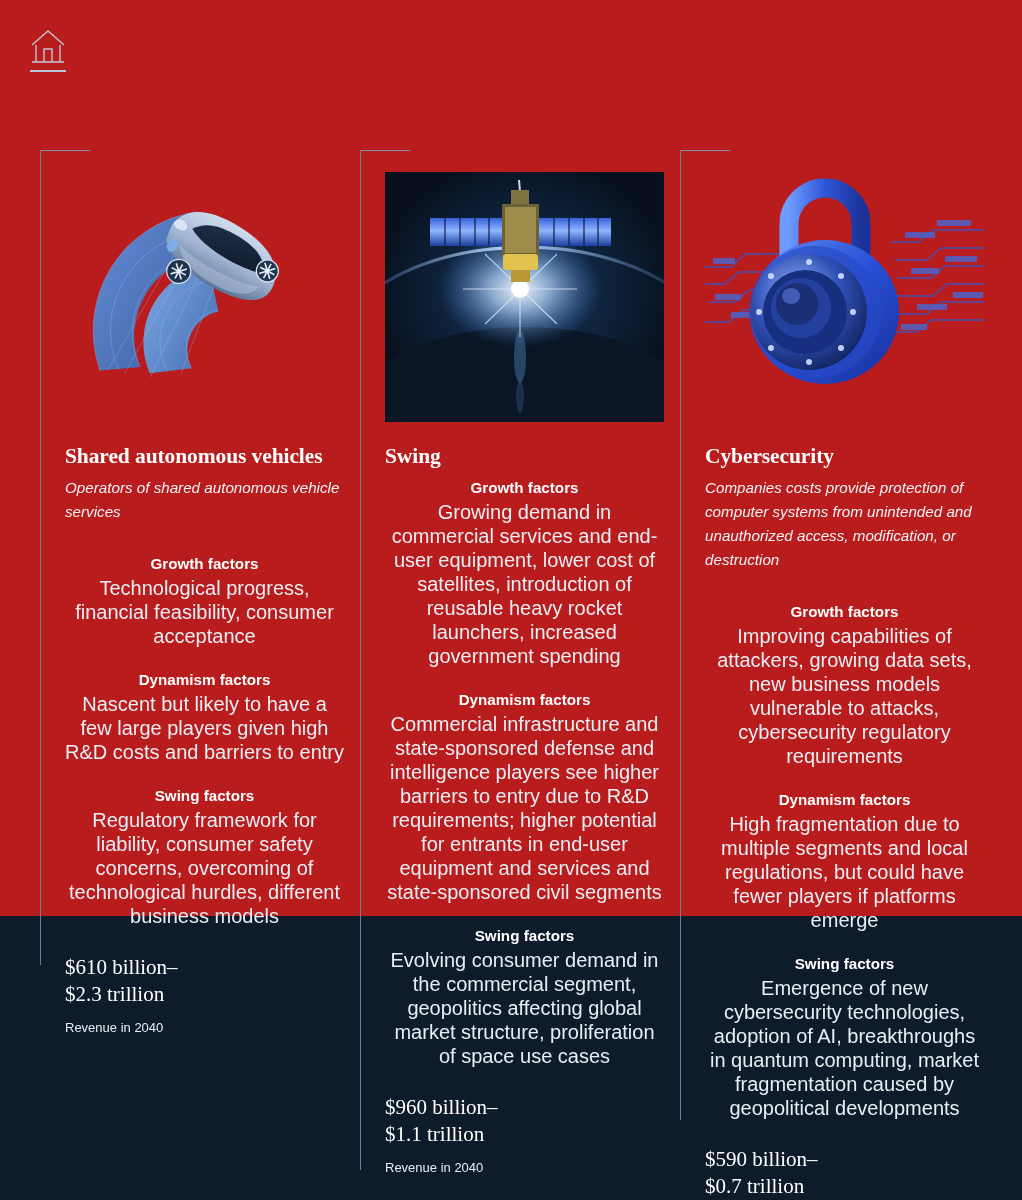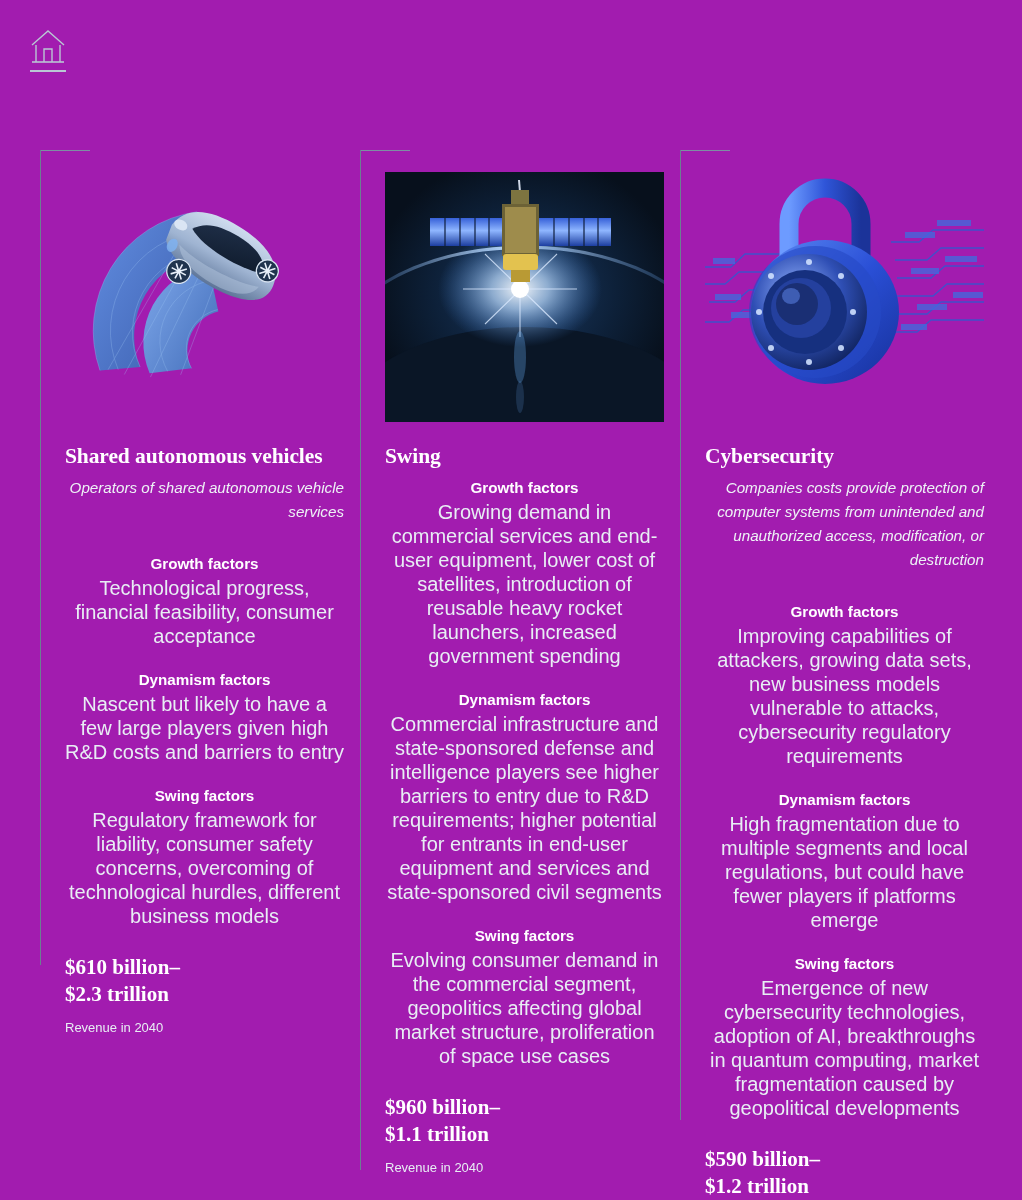--- a/index.html
+++ b/index.html
@@ -6,22 +6,22 @@
   html, body {
     width: 1022px;
     height: 1200px;
     background: #0d1b2a;
     font-family: "Liberation Sans", sans-serif;
     overflow: hidden;
   }
   .page {
     position: relative;
     width: 1022px;
-    height: 1200px;
-    background: #a21caf;
+    height: 916px;
+    background: #b91c1c;
   }
 
   
   .home-mark {
     position: absolute;
     left: 26px;
     top: 26px;
     width: 44px;
     height: 52px;
   }
@@ -83,38 +83,37 @@
     color: #ffffff;
     letter-spacing: -0.1px;
     margin-bottom: 7px;
   }
   .cat-desc {
     font-style: italic;
     font-size: 15.2px;
     line-height: 24px;
     color: #eef2f6;
     margin-bottom: 28px;
-    text-align: right;
   }
   .factor { margin-bottom: 20px; text-align: center; }
   .factor-label {
     font-weight: bold;
     font-size: 15.2px;
     line-height: 24px;
     color: #ffffff;
   }
   .factor-text {
     font-size: 20px;
     line-height: 24px;
     color: #e8eef4;
   }
   .revenue-block { margin-top: 26px; }
   .revenue-value {
     font-family: "Liberation Serif", serif;
-    font-weight: bold;
+    font-weight: normal;
     font-size: 21px;
     line-height: 27px;
     color: #ffffff;
     white-space: pre-line;
     margin-bottom: 9px;
   }
   .revenue-caption {
     font-size: 13px;
     line-height: 22px;
     color: #e8eef4;
@@ -376,19 +375,19 @@
         <div class="factor-label">Dynamism factors</div>
         <div class="factor-text">High fragmentation due to multiple segments and local regulations, but could have fewer players if platforms emerge</div>
       </div>
       <div class="factor">
         <div class="factor-label">Swing factors</div>
         <div class="factor-text">Emergence of new cybersecurity technologies, adoption of AI, breakthroughs in quantum computing, market fragmentation caused by geopolitical developments</div>
       </div>
 
       <div class="revenue-block">
         <div class="revenue-value">$590 billion–
-$1.2 trillion</div>
+$0.7 trillion</div>
         <div class="revenue-caption">Revenue in 2040</div>
       </div>
     </div>
 
   </div>
 </div>
 
 </body></html>

